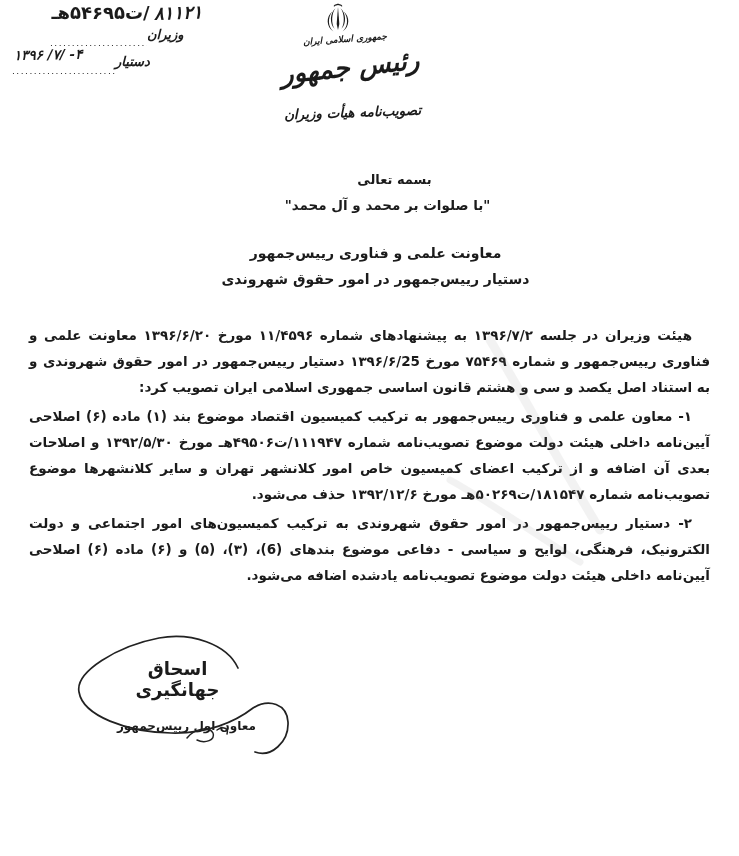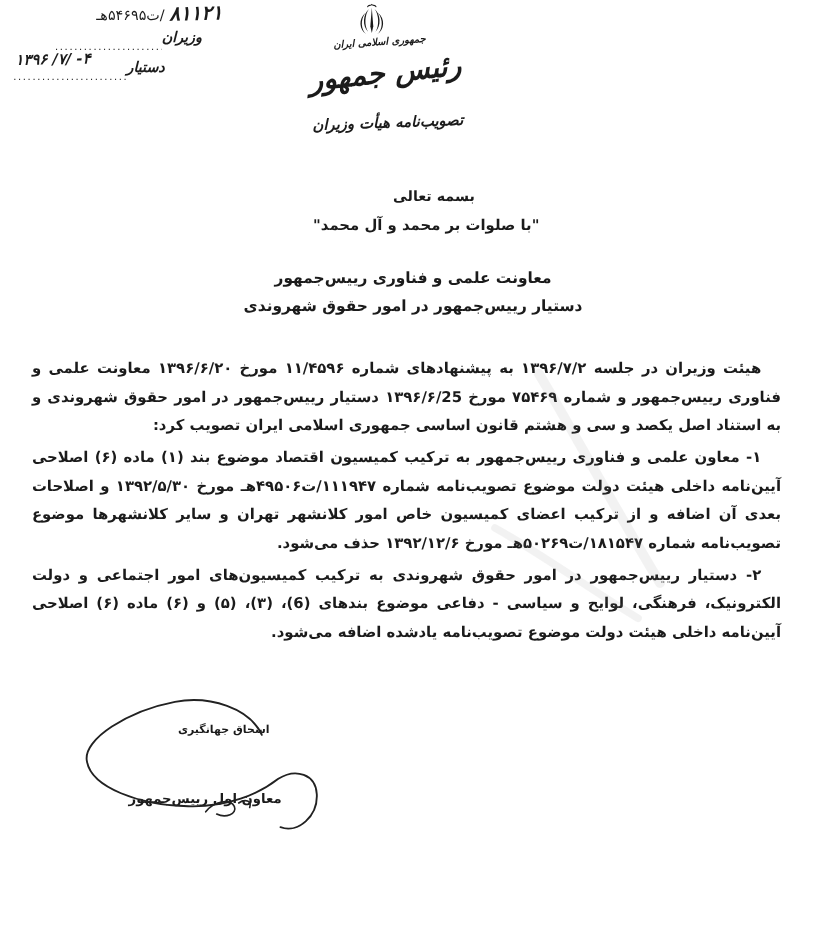--- a/index.html
+++ b/index.html
@@ -4,21 +4,21 @@
 <style>
   html,body { margin:0; padding:0; background:#fff; }
   .page {
     position:relative; width:739px; height:856px; background:#ffffff;
     font-family:"DejaVu Sans", sans-serif; color:#1b1b1b; overflow:hidden;
   }
 
   
   .ref-number { position:absolute; top:2px; left:6px; width:196px; direction:rtl; text-align:right; white-space:nowrap; }
   .hand-number { font-size:18px; font-weight:700; font-style:italic; letter-spacing:7px; display:inline-block; transform:rotate(-1.5deg); margin-left:4px; }
-  .stamp-number { font-size:13px; font-weight:400; }
+  .stamp-number { font-size:18px; font-weight:700; }
   .ref-label { position:absolute; font-size:13px; font-weight:700; font-style:italic; direction:rtl; white-space:nowrap; }
   .label-shomare { top:27px; left:147px; }
   .label-tarikh  { top:54px; left:115px; }
   .dots { position:absolute; overflow:hidden; white-space:nowrap; font-size:9px; letter-spacing:1.5px; line-height:1; }
   .dots-shomare { top:39px; left:50px; width:97px; }
   .dots-tarikh  { top:67px; left:12px; width:103px; }
   .hand-date { position:absolute; top:46px; left:14px; width:102px; direction:ltr; unicode-bidi:isolate;
                font-size:13.5px; font-weight:700; font-style:italic; white-space:nowrap; transform:rotate(-1deg); }
 
   
@@ -38,21 +38,21 @@
   .addr2 { top:271px; font-size:14px; transform:translateX(6px); }
 
   
   .body {
     position:absolute; left:29px; right:29px; top:322px;
     direction:rtl; text-align:justify; font-size:13.5px; font-weight:700; line-height:26px;
   }
   .body p { margin:0 0 3px 0; text-indent:18px; }
 
   
-  .sig-name  { position:absolute; left:110px; top:658px; width:135px; font-size:10px; font-weight:700; direction:rtl; }
+  .sig-name  { position:absolute; left:110px; top:658px; width:135px; text-align:center; font-size:18px; font-weight:700; direction:rtl; }
   .sig-title { position:absolute; left:88px;  top:687px; width:168px; font-size:12px; font-weight:700; direction:rtl;margin-top:32px; }
   .sig-svg   { position:absolute; left:55px; top:630px; width:250px; height:150px; }
 
   
   .artifact { position:absolute; left:430px; top:330px; width:220px; height:240px; opacity:0.10; }
 </style>
 </head>
 <body>
 
 <div class="page">

